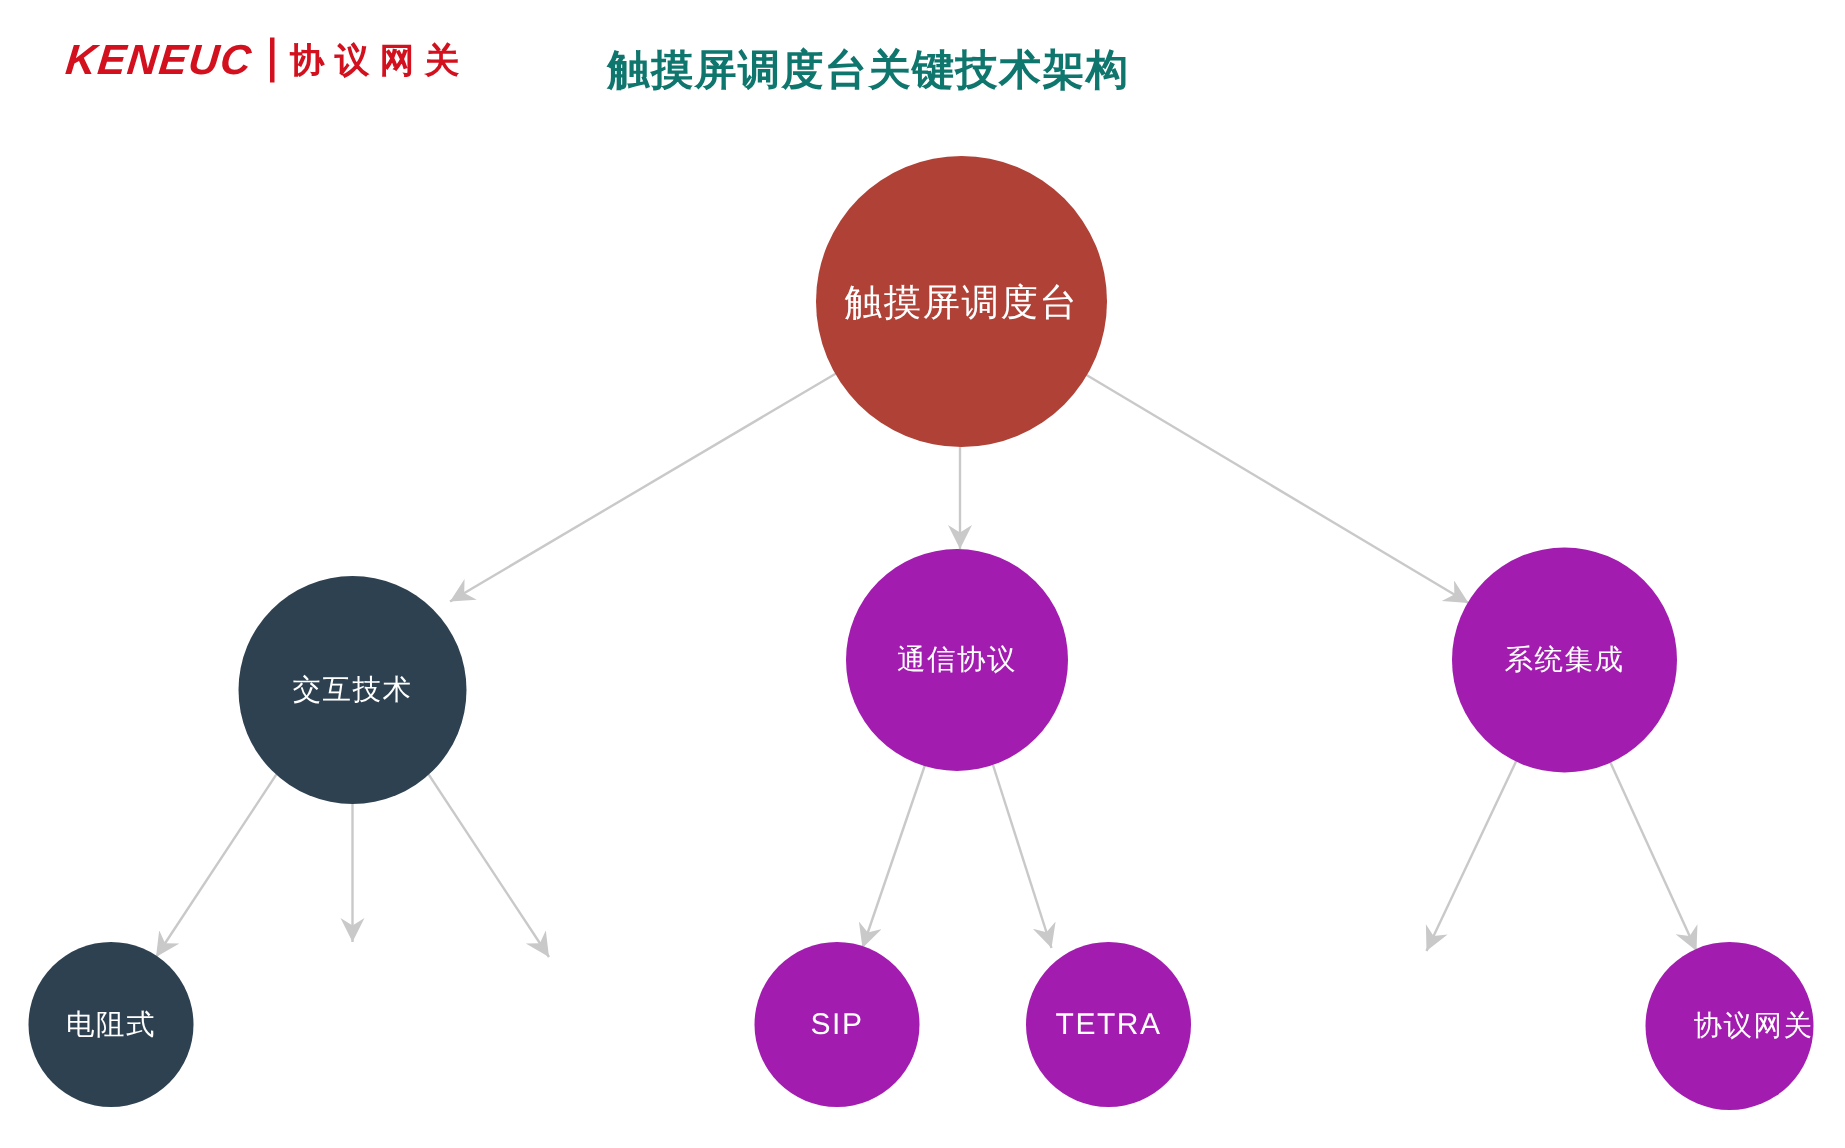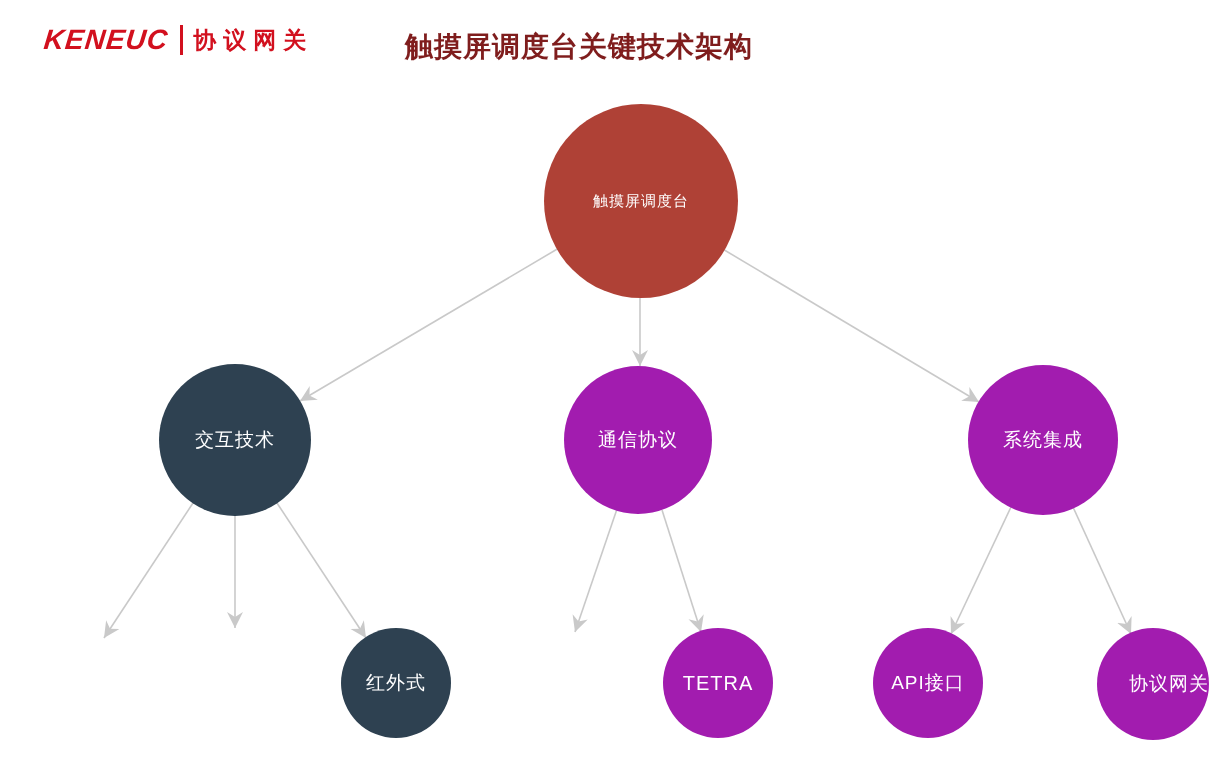--- a/index.html
+++ b/index.html
@@ -4,42 +4,42 @@
 <style>
   html,body{margin:0;padding:0;background:#ffffff;}
   body{font-family:"Liberation Sans","DejaVu Sans",sans-serif;}
   .canvas{position:relative;width:1230px;height:765px;background:#ffffff;overflow:hidden;}
 
   
   .logo{position:absolute;left:44px;top:24px;display:flex;align-items:center;color:#d2101e;}
   .logo-en{font-size:28px;font-weight:bold;font-style:italic;letter-spacing:1px;transform:skewX(-6deg);}
   .logo-sep{width:3px;height:30px;background:#d2101e;margin:0 10px 0 12px;}
   .logo-cn{font-size:23px;font-weight:bold;letter-spacing:7px;}
-  .page-title{position:absolute;left:405px;top:28px;margin:0;font-size:28px;font-weight:bold;color:#7f1d1d;letter-spacing:1px;}
+  .page-title{position:absolute;left:405px;top:28px;margin:0;font-size:28px;font-weight:bold;color:#0f766e;letter-spacing:1px;}
 
   
   svg.edges{position:absolute;left:0;top:0;width:1230px;height:765px;}
 
   
   .node{position:absolute;border-radius:50%;display:flex;align-items:center;justify-content:center;
         color:#ffffff;text-align:center;letter-spacing:1px;}
-  .node-root{left:544px;top:104px;width:194px;height:194px;background:#af4136;font-size:15px;}
+  .node-root{left:544px;top:104px;width:194px;height:194px;background:#af4136;font-size:25px;}
   .lv2{width:152px;height:152px;font-size:19px;}
   .lv3{width:110px;height:110px;font-size:19px;}
   .navy{background:#2e4151;}
   .teal{background:#a21caf;}
   .salmon{background:#a21caf;}
-  .n-interaction{left:159px;top:364px;}
+  .n-interaction{left:159px;top:384px;}
   .n-protocol{left:564px;top:366px;width:148px;height:148px;}
   .n-integration{left:968px;top:365px;width:150px;height:150px;}
   .n-resistive{left:19px;top:628px;}
   .n-capacitive{left:179px;top:628px;}
   .n-infrared{left:341px;top:628px;}
   .n-sip{left:503px;top:628px;font-size:20px;}
-  .n-tetra{left:663px;top:628px;font-size:20px;}
+  .n-tetra{left:684px;top:628px;font-size:20px;}
   .n-api{left:873px;top:628px;}
   .n-gateway{left:1097px;top:628px;width:112px;height:112px;justify-content:flex-end;}
 </style>
 </head>
 <body>
 
 <div class="canvas">
 
   <div class="logo">
     <span class="logo-en">KENEUC</span>
@@ -75,26 +75,26 @@
   <div class="node lv2 navy n-interaction">
     <span>交互技术</span>
   </div>
   <div class="node lv2 teal n-protocol">
     <span>通信协议</span>
   </div>
   <div class="node lv2 salmon n-integration">
     <span>系统集成</span>
   </div>
 
-  <div class="node lv3 navy n-infrared">
-    <span>红外式</span>
+  <div class="node lv3 navy n-resistive">
+    <span>电阻式</span>
+  </div>
+  <div class="node lv3 teal n-sip">
+    <span>SIP</span>
   </div>
   <div class="node lv3 teal n-tetra">
     <span>TETRA</span>
-  </div>
-  <div class="node lv3 salmon n-api">
-    <span>API接口</span>
   </div>
   <div class="node lv3 salmon n-gateway">
     <span>协议网关</span>
   </div>
 
 </div>
 
 </body></html>

